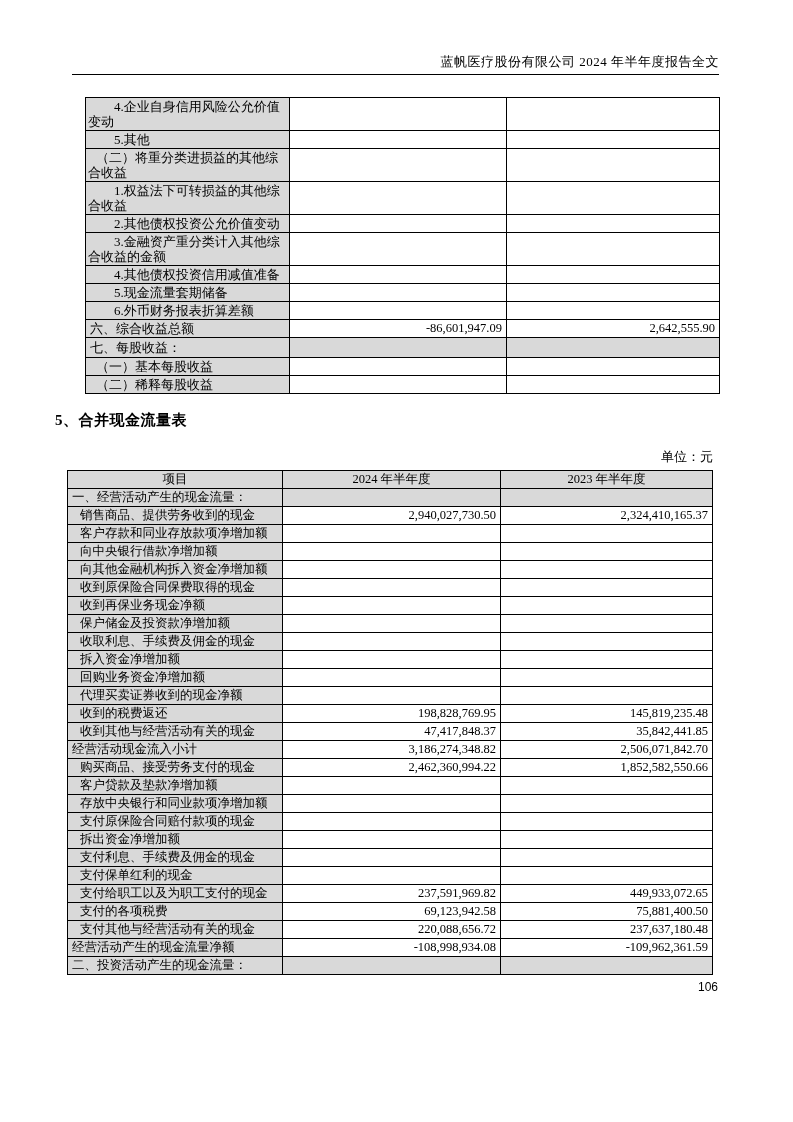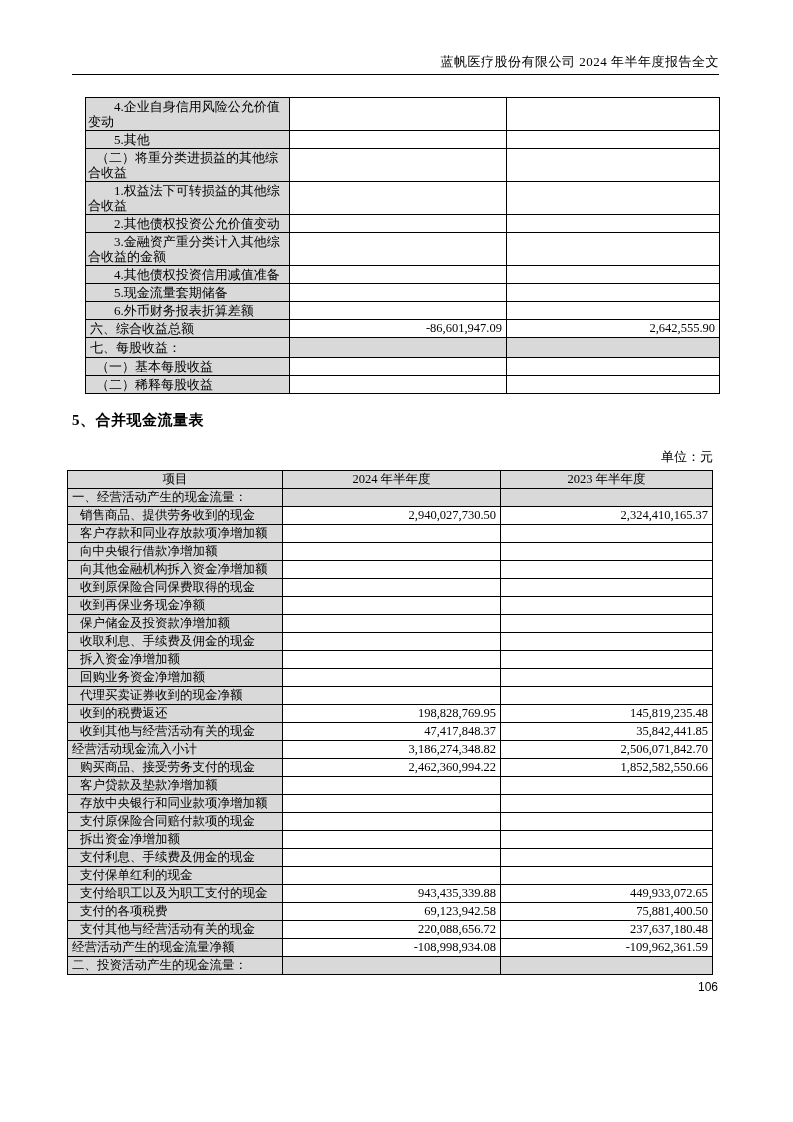--- a/index.html
+++ b/index.html
@@ -38,21 +38,21 @@
   .indent-paren  { text-indent: 8px; }
 
   .t1 {
     position: absolute; top: 97px; left: 85px; width: 634px;
     font-size: 13px;
   }
   .t1 td { height: 17px; font-family: Liberation Serif, serif; }
   .t1 tr.tall td { height: 20px; }
 
   .section-title {
-    position: absolute; top: 411px; left: 72px;
+    position: absolute; top: 411px; left: 55px;
     font-size: 15px; font-weight: bold; letter-spacing: 0.5px;
   }
   .unit-label {
     position: absolute; top: 448px; right: 80px; font-size: 13px;
   }
 
   .t2 {
     position: absolute; top: 470px; left: 67px; width: 645px;
     font-size: 12.5px;
   }
@@ -269,21 +269,21 @@
         <td class="val"></td>
         <td class="val"></td>
       </tr>
       <tr class="tall">
         <td class="label indent-detail">支付保单红利的现金</td>
         <td class="val"></td>
         <td class="val"></td>
       </tr>
       <tr>
         <td class="label indent-detail">支付给职工以及为职工支付的现金</td>
-        <td class="val">943,435,339.88</td>
+        <td class="val">237,591,969.82</td>
         <td class="val">449,933,072.65</td>
       </tr>
       <tr>
         <td class="label indent-detail">支付的各项税费</td>
         <td class="val">69,123,942.58</td>
         <td class="val">75,881,400.50</td>
       </tr>
       <tr>
         <td class="label indent-detail">支付其他与经营活动有关的现金</td>
         <td class="val">220,088,656.72</td>

